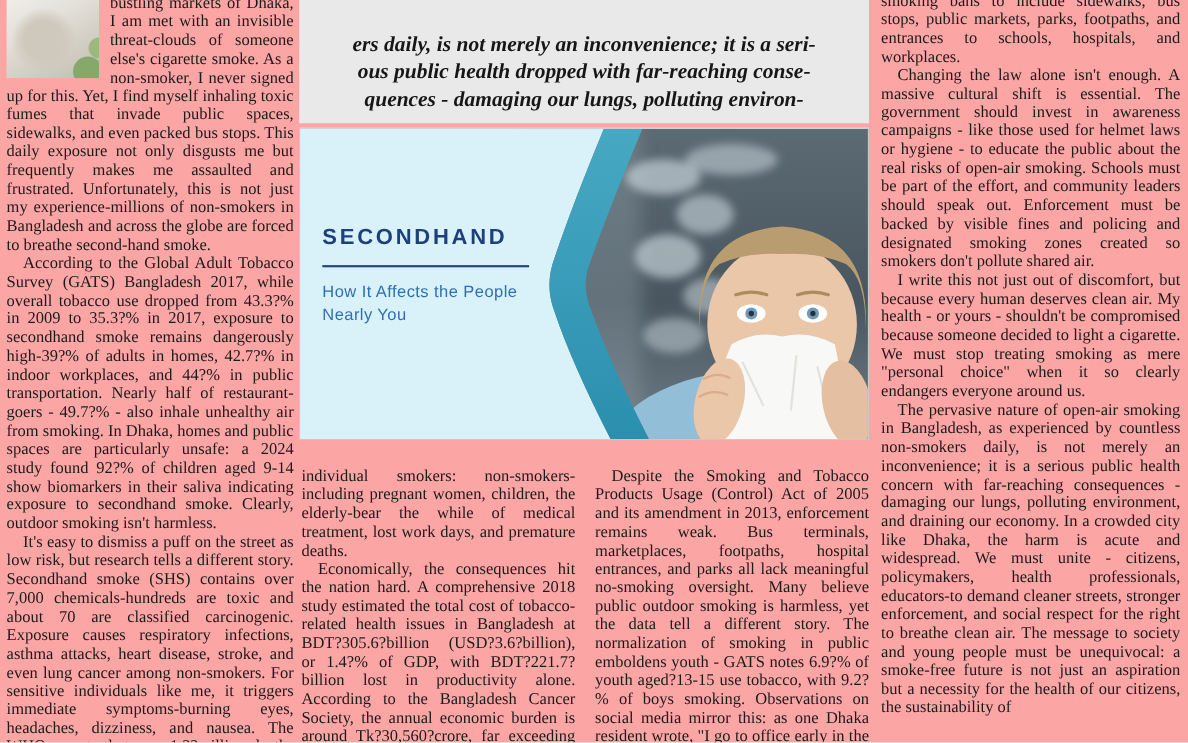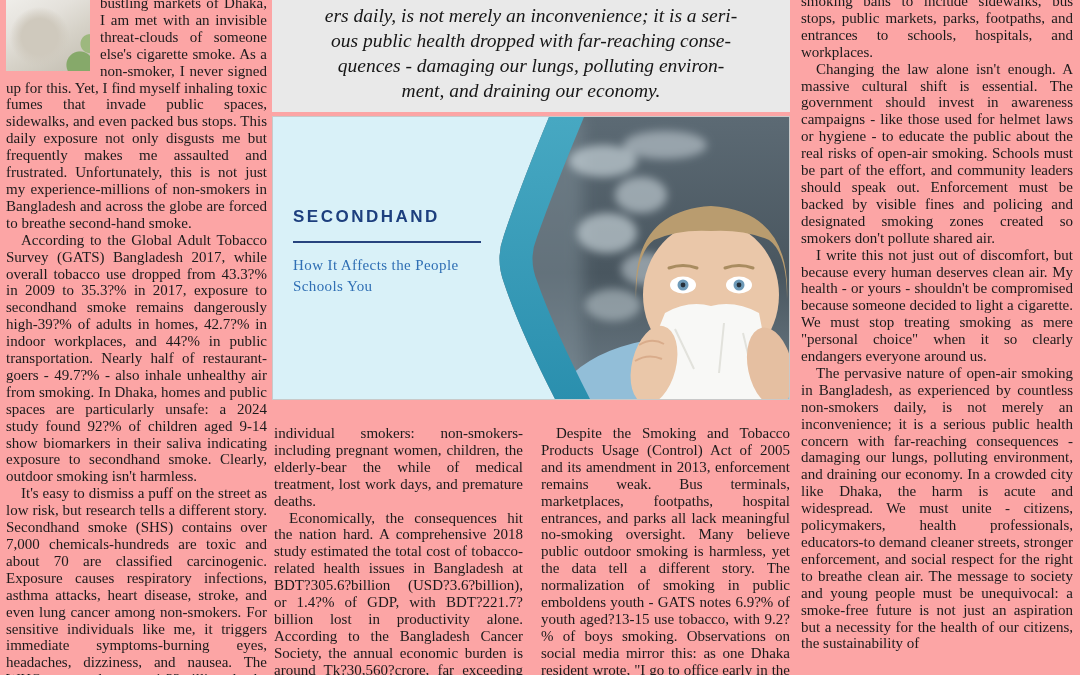--- a/index.html
+++ b/index.html
@@ -26,57 +26,56 @@
       linear-gradient(150deg, #f0efeb 0%, #e4e1db 35%, #d6d2c8 60%, #c2bdb0 100%);
   }
 
   .quote-box {
     position:absolute; left:272px; top:-12px; width:518px; height:124px;
     background:#e9e9e9;
     display:flex; flex-direction:column; justify-content:flex-end;
     padding-bottom:9px; box-sizing:border-box;
   }
   .quote-line {
-    text-align:center; font-weight:normal; font-style:italic;
+    text-align:center; font-weight:bold; font-style:italic;
     font-size:19.5px; line-height:25px; color:#161616;
     font-family:"Liberation Serif", serif;
   }
 
   .card {
     position:absolute; left:272px; top:116px; width:518px; height:284px;
     border:1px solid #c9c9c9; box-sizing:border-box; background:#d9f1f8; overflow:hidden;
   }
   .card svg { position:absolute; left:0; top:0; }
   .card-text { position:absolute; left:20px; top:88px; width:230px; }
   .card-title {
     font-family:"Liberation Sans", sans-serif; font-weight:bold;
-    font-size:17px; line-height:23px; letter-spacing:2.5px; color:#1d3f7e;
+    font-size:20px; line-height:23px; letter-spacing:2.5px; color:#1d3f7e;
   }
   .card-divider { width:188px; height:2px; background:#27447e; margin:13px 0 12px 0; }
   .card-sub {
-    font-family:Liberation Serif, serif; font-size:15px;
+    font-family:Liberation Sans, sans-serif; font-size:15px;
     line-height:21px; letter-spacing:0.4px; color:#2f6fb4;
   }
 </style>
 </head>
 <body>
 
 <div class="page">
 
   <div class="col col-left">
     <p><span class="inline-photo"></span><span>bustling markets of Dhaka, I am met with an invisible threat-clouds of someone else's cigarette smoke. As a non-smoker, I never signed up for this. Yet, I find myself inhaling toxic fumes that invade public spaces, sidewalks, and even packed bus stops. This daily exposure not only disgusts me but frequently makes me assaulted and frustrated. Unfortunately, this is not just my experience-millions of non-smokers in Bangladesh and across the globe are forced to breathe second-hand smoke.</span></p>
     <p class="ind">According to the Global Adult Tobacco Survey (GATS) Bangladesh 2017, while overall tobacco use dropped from 43.3?% in 2009 to 35.3?% in 2017, exposure to secondhand smoke remains dangerously high-39?% of adults in homes, 42.7?% in indoor workplaces, and 44?% in public transportation. Nearly half of restaurant-goers - 49.7?% - also inhale unhealthy air from smoking. In Dhaka, homes and public spaces are particularly unsafe: a 2024 study found 92?% of children aged 9-14 show biomarkers in their saliva indicating exposure to secondhand smoke. Clearly, outdoor smoking isn't harmless.</p>
     <p class="ind">It's easy to dismiss a puff on the street as low risk, but research tells a different story. Secondhand smoke (SHS) contains over 7,000 chemicals-hundreds are toxic and about 70 are classified carcinogenic. Exposure causes respiratory infections, asthma attacks, heart disease, stroke, and even lung cancer among non-smokers. For sensitive individuals like me, it triggers immediate symptoms-burning eyes, headaches, dizziness, and nausea. The WHO reports that over 1.3?million deaths worldwide each year are caused by</p>
   </div>
 
   <div class="quote-box">
     <div class="quote-line">ers daily, is not merely an inconvenience; it is a seri-</div>
     <div class="quote-line">ous public health dropped with far-reaching conse-</div>
     <div class="quote-line">quences - damaging our lungs, polluting environ-</div>
-    <div class="quote-line">ment, and draining our economy.</div>
   </div>
 
   <div class="card">
     <svg viewBox="0 0 518 284" width="518" height="284">
       <defs>
         <linearGradient id="pbg" x1="0" y1="0" x2="0" y2="1">
           <stop offset="0" stop-color="#5c6a74"></stop>
           <stop offset="0.55" stop-color="#49565f"></stop>
           <stop offset="1" stop-color="#6e7d87"></stop>
         </linearGradient>
@@ -128,21 +127,21 @@
       <path d="M276,0 L311,0 Q281,72 264,120 Q255,142 264,164 Q281,212 318,284 L283,284 Q247,214 231,166 Q222,142 231,118 Q247,70 276,0 Z" fill="url(#teal)"></path>
     </svg>
 
     <div class="card-text">
       <div class="card-title">
         <div>SECONDHAND</div>
       </div>
       <div class="card-divider"></div>
       <div class="card-sub">
         <div>How It Affects the People</div>
-        <div>Schools You</div>
+        <div>Nearly You</div>
       </div>
     </div>
   </div>
 
   <div class="col col-mida">
     <p>individual smokers: non-smokers-including pregnant women, children, the elderly-bear the while of medical treatment, lost work days, and premature deaths.</p>
     <p class="ind">Economically, the consequences hit the nation hard. A comprehensive 2018 study estimated the total cost of tobacco-related health issues in Bangladesh at BDT?305.6?billion (USD?3.6?billion), or 1.4?% of GDP, with BDT?221.7?billion lost in productivity alone. According to the Bangladesh Cancer Society, the annual economic burden is around Tk?30,560?crore, far exceeding the Tk?22,810?crore the government collects</p>
   </div>
 
   <div class="col col-midb">

